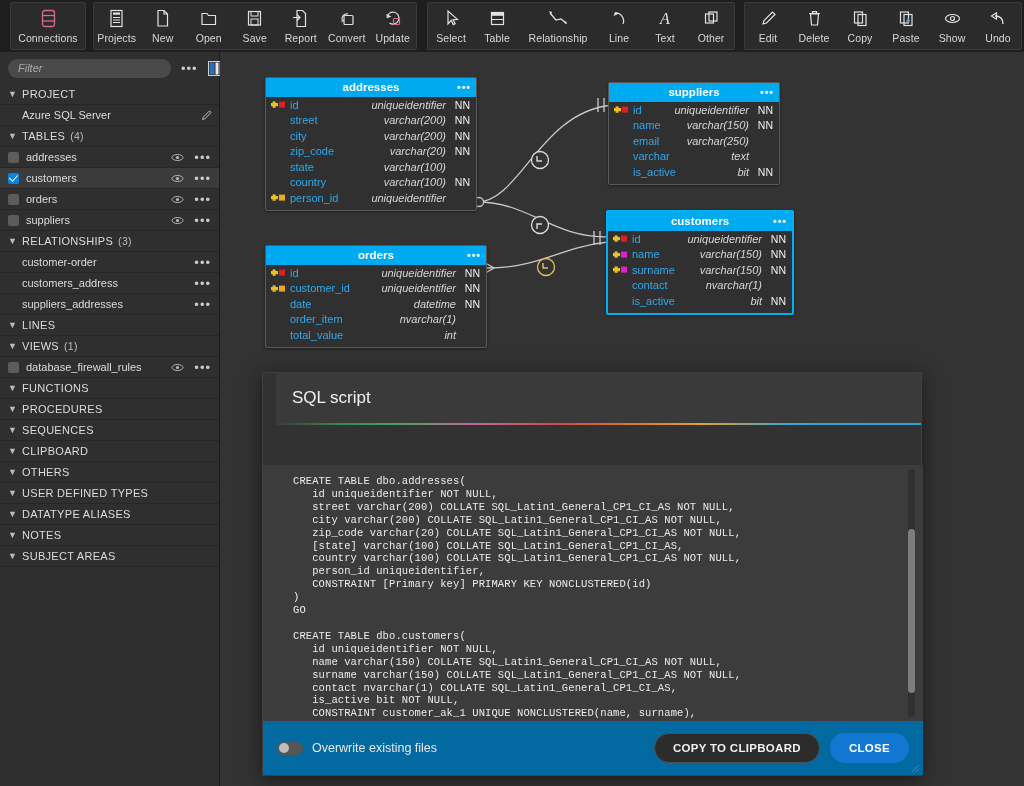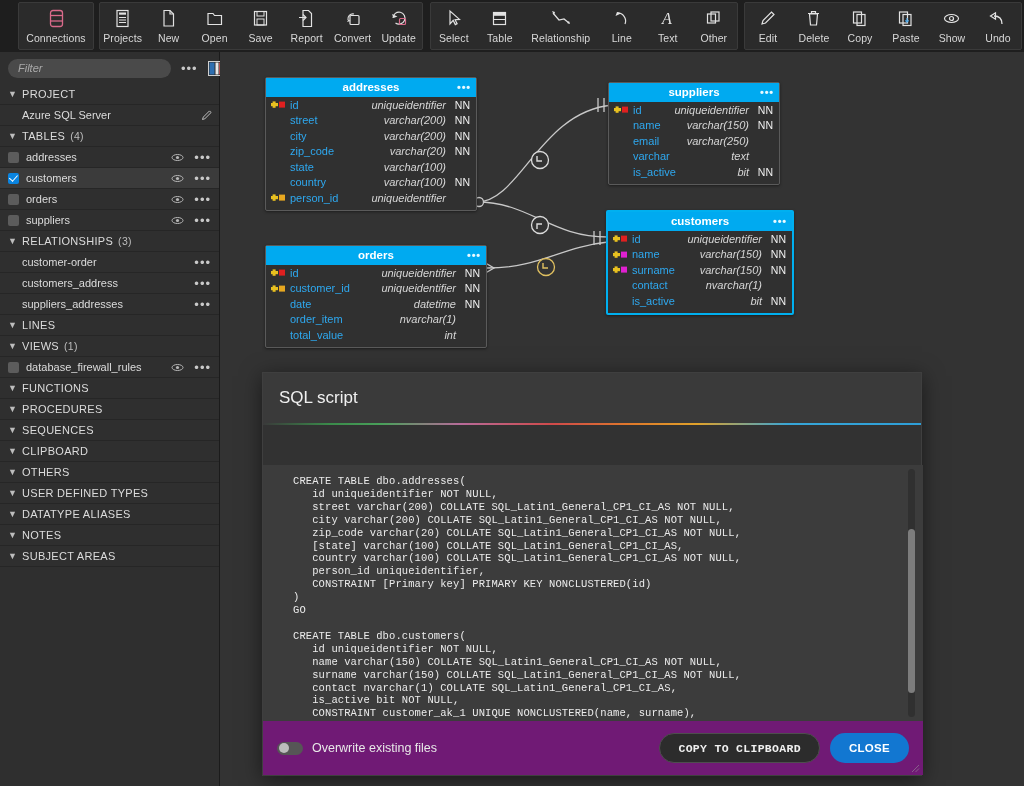--- a/index.html
+++ b/index.html
@@ -108,20 +108,21 @@
   .row .nn { width: 24px; text-align: right; color: #efefef; font-weight: normal; font-size: 10.5px; }
   .row .nn.blank { color: transparent; }
 
   .conn-layer { position: absolute; left: 0; top: 0; width: 804px; height: 734px; pointer-events: none; }
 
   
   .dialog {
     position: absolute; left: 262px; top: 372px; width: 660px; height: 404px;
     background: #323232; border: 1px solid #3f3f3f;
     box-shadow: 0 4px 20px rgba(0,0,0,.5);
+    padding-left: 13px;
   }
   .dlg-title {
     height: 50px; line-height: 50px; padding-left: 16px;
     font-size: 17px; color: #f0f0f0; background: #3a3a3a;
   }
   .rainbow {
     height: 2px;
     background: linear-gradient(to right,
       #3a3a3a 0%, #3a8a4a 10%, #49a05a 18%, #b86b9a 30%,
       #d04a4a 44%, #e07a2a 56%, #e0a22a 66%, #37a6d8 80%, #2e9fd8 100%);
@@ -152,52 +153,52 @@
   .sbar-track {
     position: absolute; right: 6px; top: 96px; width: 7px; height: 248px;
     background: #303030; border-radius: 4px;
   }
   .sbar-thumb {
     position: absolute; left: 0; top: 60px; width: 7px; height: 164px;
     background: #7d7d7d; border-radius: 4px;
   }
   .dlg-foot {
     position: absolute; left: 0; bottom: 0; width: 660px; height: 54px;
-    background: #701a75; display: flex; align-items: center; padding: 0 14px;
+    background: #0369a1; display: flex; align-items: center; padding: 0 14px;
   }
   .toggle {
     width: 26px; height: 13px; border-radius: 7px; background: #565656;
     position: relative; flex: none; margin-right: 9px;
   }
   .toggle::after {
     content: ""; position: absolute; left: 1.5px; top: 1.5px;
     width: 10px; height: 10px; border-radius: 50%; background: #bdbdbd;
   }
   .toggle-label { font-size: 12.5px; color: #e8e8e8; }
   .foot-btns { margin-left: auto; display: flex; align-items: center; gap: 10px; }
   .btn {
     height: 30px; border-radius: 15px; display: flex; align-items: center;
     justify-content: center; padding: 0 18px; font-size: 11.5px;
     font-weight: bold; letter-spacing: .3px; color: #ffffff;
     border: 1px solid transparent; white-space: nowrap;
   }
-  .btn.ghost { background: #2c2c2c; border: 1px solid #4e4e4e; color: #f0f0f0; font-family: Liberation Mono, monospace; }
+  .btn.ghost { background: #2c2c2c; border: 1px solid #4e4e4e; color: #f0f0f0; }
   .btn.primary { background: #1277d1; }
   .resize-grip {
     position: absolute; right: 3px; bottom: 2px; width: 10px; height: 10px;
     opacity: .55;
   }
 </style>
 </head>
 <body>
 
 <div class="app">
 
   <div class="toolbar">
-    <div class="tb-group" style="margin-left:18px;">
+    <div class="tb-group" style="margin-left:10px;">
       <div class="tb-btn conn">
         <span class="ic">
           <svg width="17" height="19" viewBox="0 0 17 19">
               <rect x="2.5" y="1.5" width="12" height="16" rx="2.5" fill="none" stroke="#d96a8a" stroke-width="1.3"></rect>
               <line x1="2.5" y1="6.5" x2="14.5" y2="6.5" stroke="#d96a8a" stroke-width="1.3"></line>
               <line x1="2.5" y1="12" x2="14.5" y2="12" stroke="#d96a8a" stroke-width="1.3"></line>
             </svg>
         </span>
         <span class="lb">Connections</span>
       </div>

